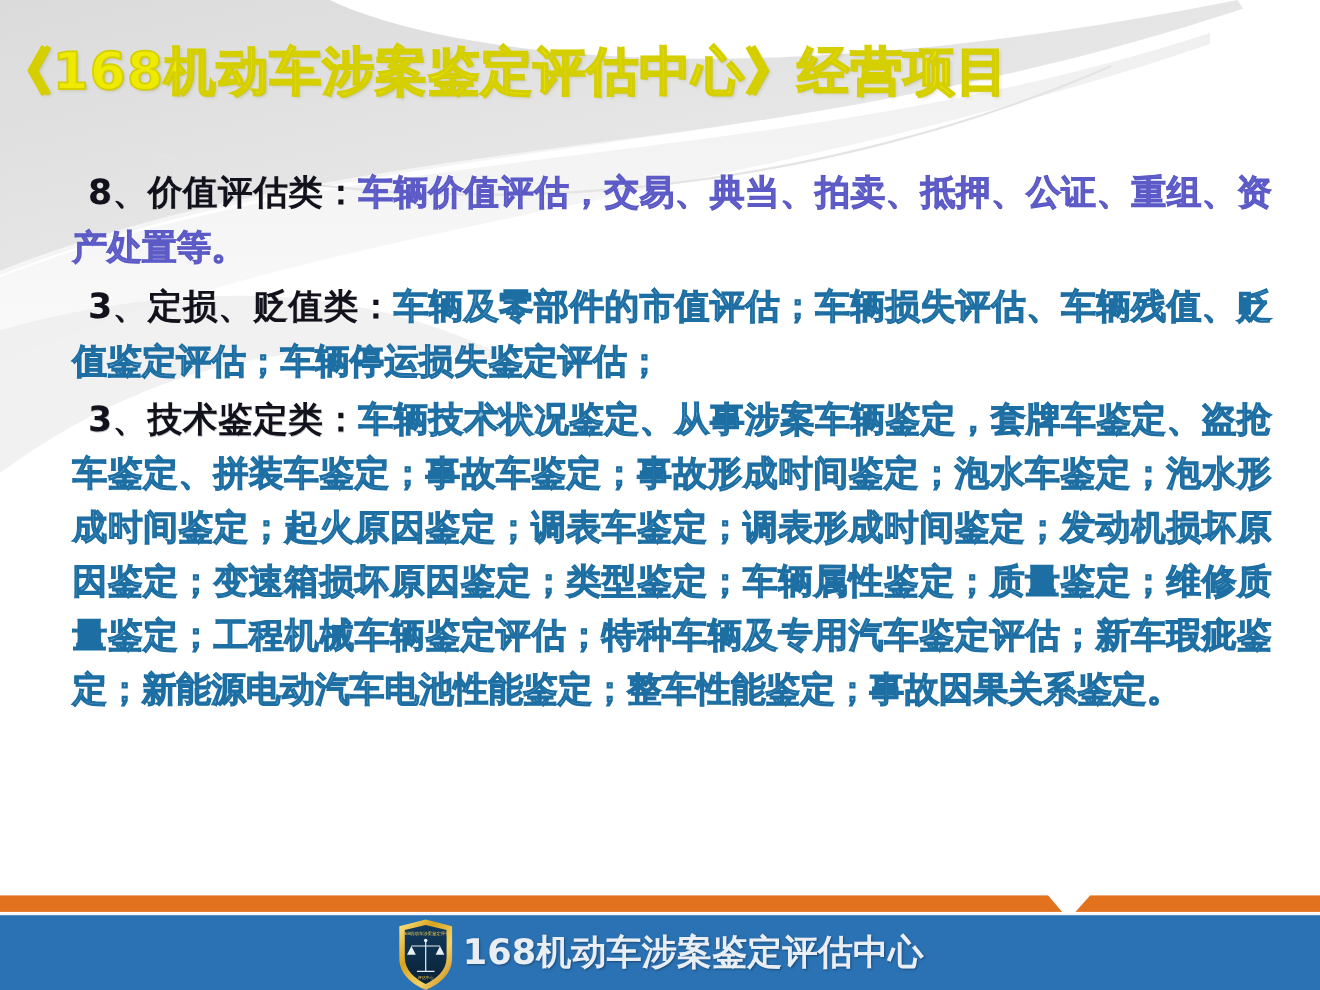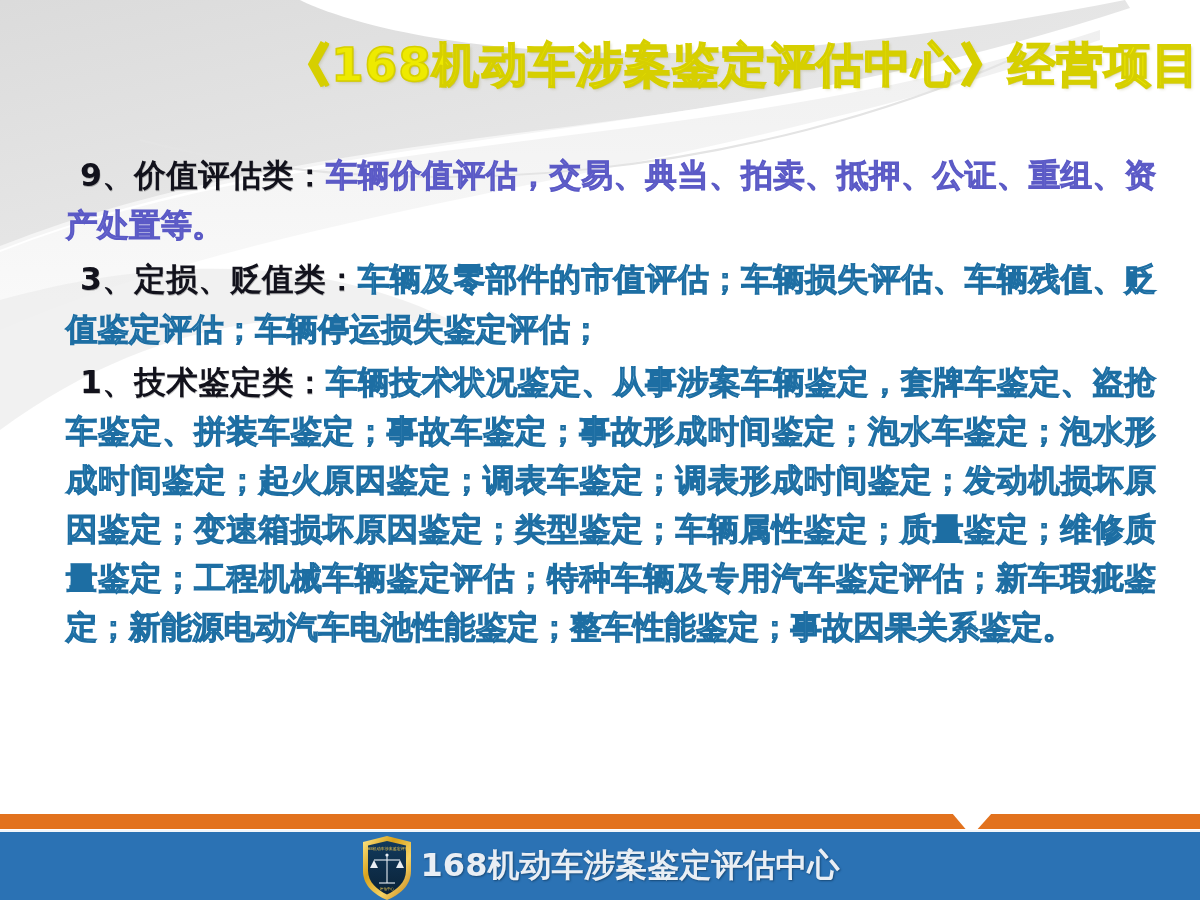--- a/index.html
+++ b/index.html
@@ -29,21 +29,21 @@
     pointer-events: none;
   }
   .bg-svg { display: block; width: 1200px; height: 900px; }
 
   
   .title-wrap {
     position: absolute;
     left: 0;
     top: 34px;
     width: 1200px;
-    text-align: right;
+    text-align: left;
     z-index: 5;
   }
   .title {
     display: inline-block;
     font-family: "DejaVu Sans", "Liberation Sans", sans-serif;
     font-size: 47px;
     font-weight: bold;
     letter-spacing: 1px;
     color: #eeea00;
     -webkit-text-stroke: 1.6px #d6cf00;
@@ -188,29 +188,29 @@
     </svg>
   </div>
 
   <div class="title-wrap">
     <span class="title">《168机动车涉案鉴定评估中心》经营项目</span>
   </div>
 
   <div class="content">
 
     <div class="item item-1">
-      <p><span class="label">9、价值评估类：</span><span class="body-violet">车辆价值评估，交易、典当、拍卖、抵押、公证、重组、资产处置等。</span></p>
+      <p><span class="label">8、价值评估类：</span><span class="body-violet">车辆价值评估，交易、典当、拍卖、抵押、公证、重组、资产处置等。</span></p>
     </div>
 
     <div class="item item-2">
       <p><span class="label">3、定损、贬值类：</span><span class="body-blue">车辆及零部件的市值评估；车辆损失评估、车辆残值、贬值鉴定评估；车辆停运损失鉴定评估；</span></p>
     </div>
 
     <div class="item item-3">
-      <p><span class="label">1、技术鉴定类：</span><span class="body-blue">车辆技术状况鉴定、从事涉案车辆鉴定，套牌车鉴定、盗抢车鉴定、拼装车鉴定；事故车鉴定；事故形成时间鉴定；泡水车鉴定；泡水形成时间鉴定；起火原因鉴定；调表车鉴定；调表形成时间鉴定；发动机损坏原因鉴定；变速箱损坏原因鉴定；类型鉴定；车辆属性鉴定；质量鉴定；维修质量鉴定；工程机械车辆鉴定评估；特种车辆及专用汽车鉴定评估；新车瑕疵鉴定；新能源电动汽车电池性能鉴定；整车性能鉴定；事故因果关系鉴定。</span></p>
+      <p><span class="label">3、技术鉴定类：</span><span class="body-blue">车辆技术状况鉴定、从事涉案车辆鉴定，套牌车鉴定、盗抢车鉴定、拼装车鉴定；事故车鉴定；事故形成时间鉴定；泡水车鉴定；泡水形成时间鉴定；起火原因鉴定；调表车鉴定；调表形成时间鉴定；发动机损坏原因鉴定；变速箱损坏原因鉴定；类型鉴定；车辆属性鉴定；质量鉴定；维修质量鉴定；工程机械车辆鉴定评估；特种车辆及专用汽车鉴定评估；新车瑕疵鉴定；新能源电动汽车电池性能鉴定；整车性能鉴定；事故因果关系鉴定。</span></p>
     </div>
 
   </div>
 
   <div class="footer">
     <div class="orange-bar"></div>
     <div class="orange-notch"></div>
     <div class="blue-band"></div>
 
     <div class="footer-inner">

